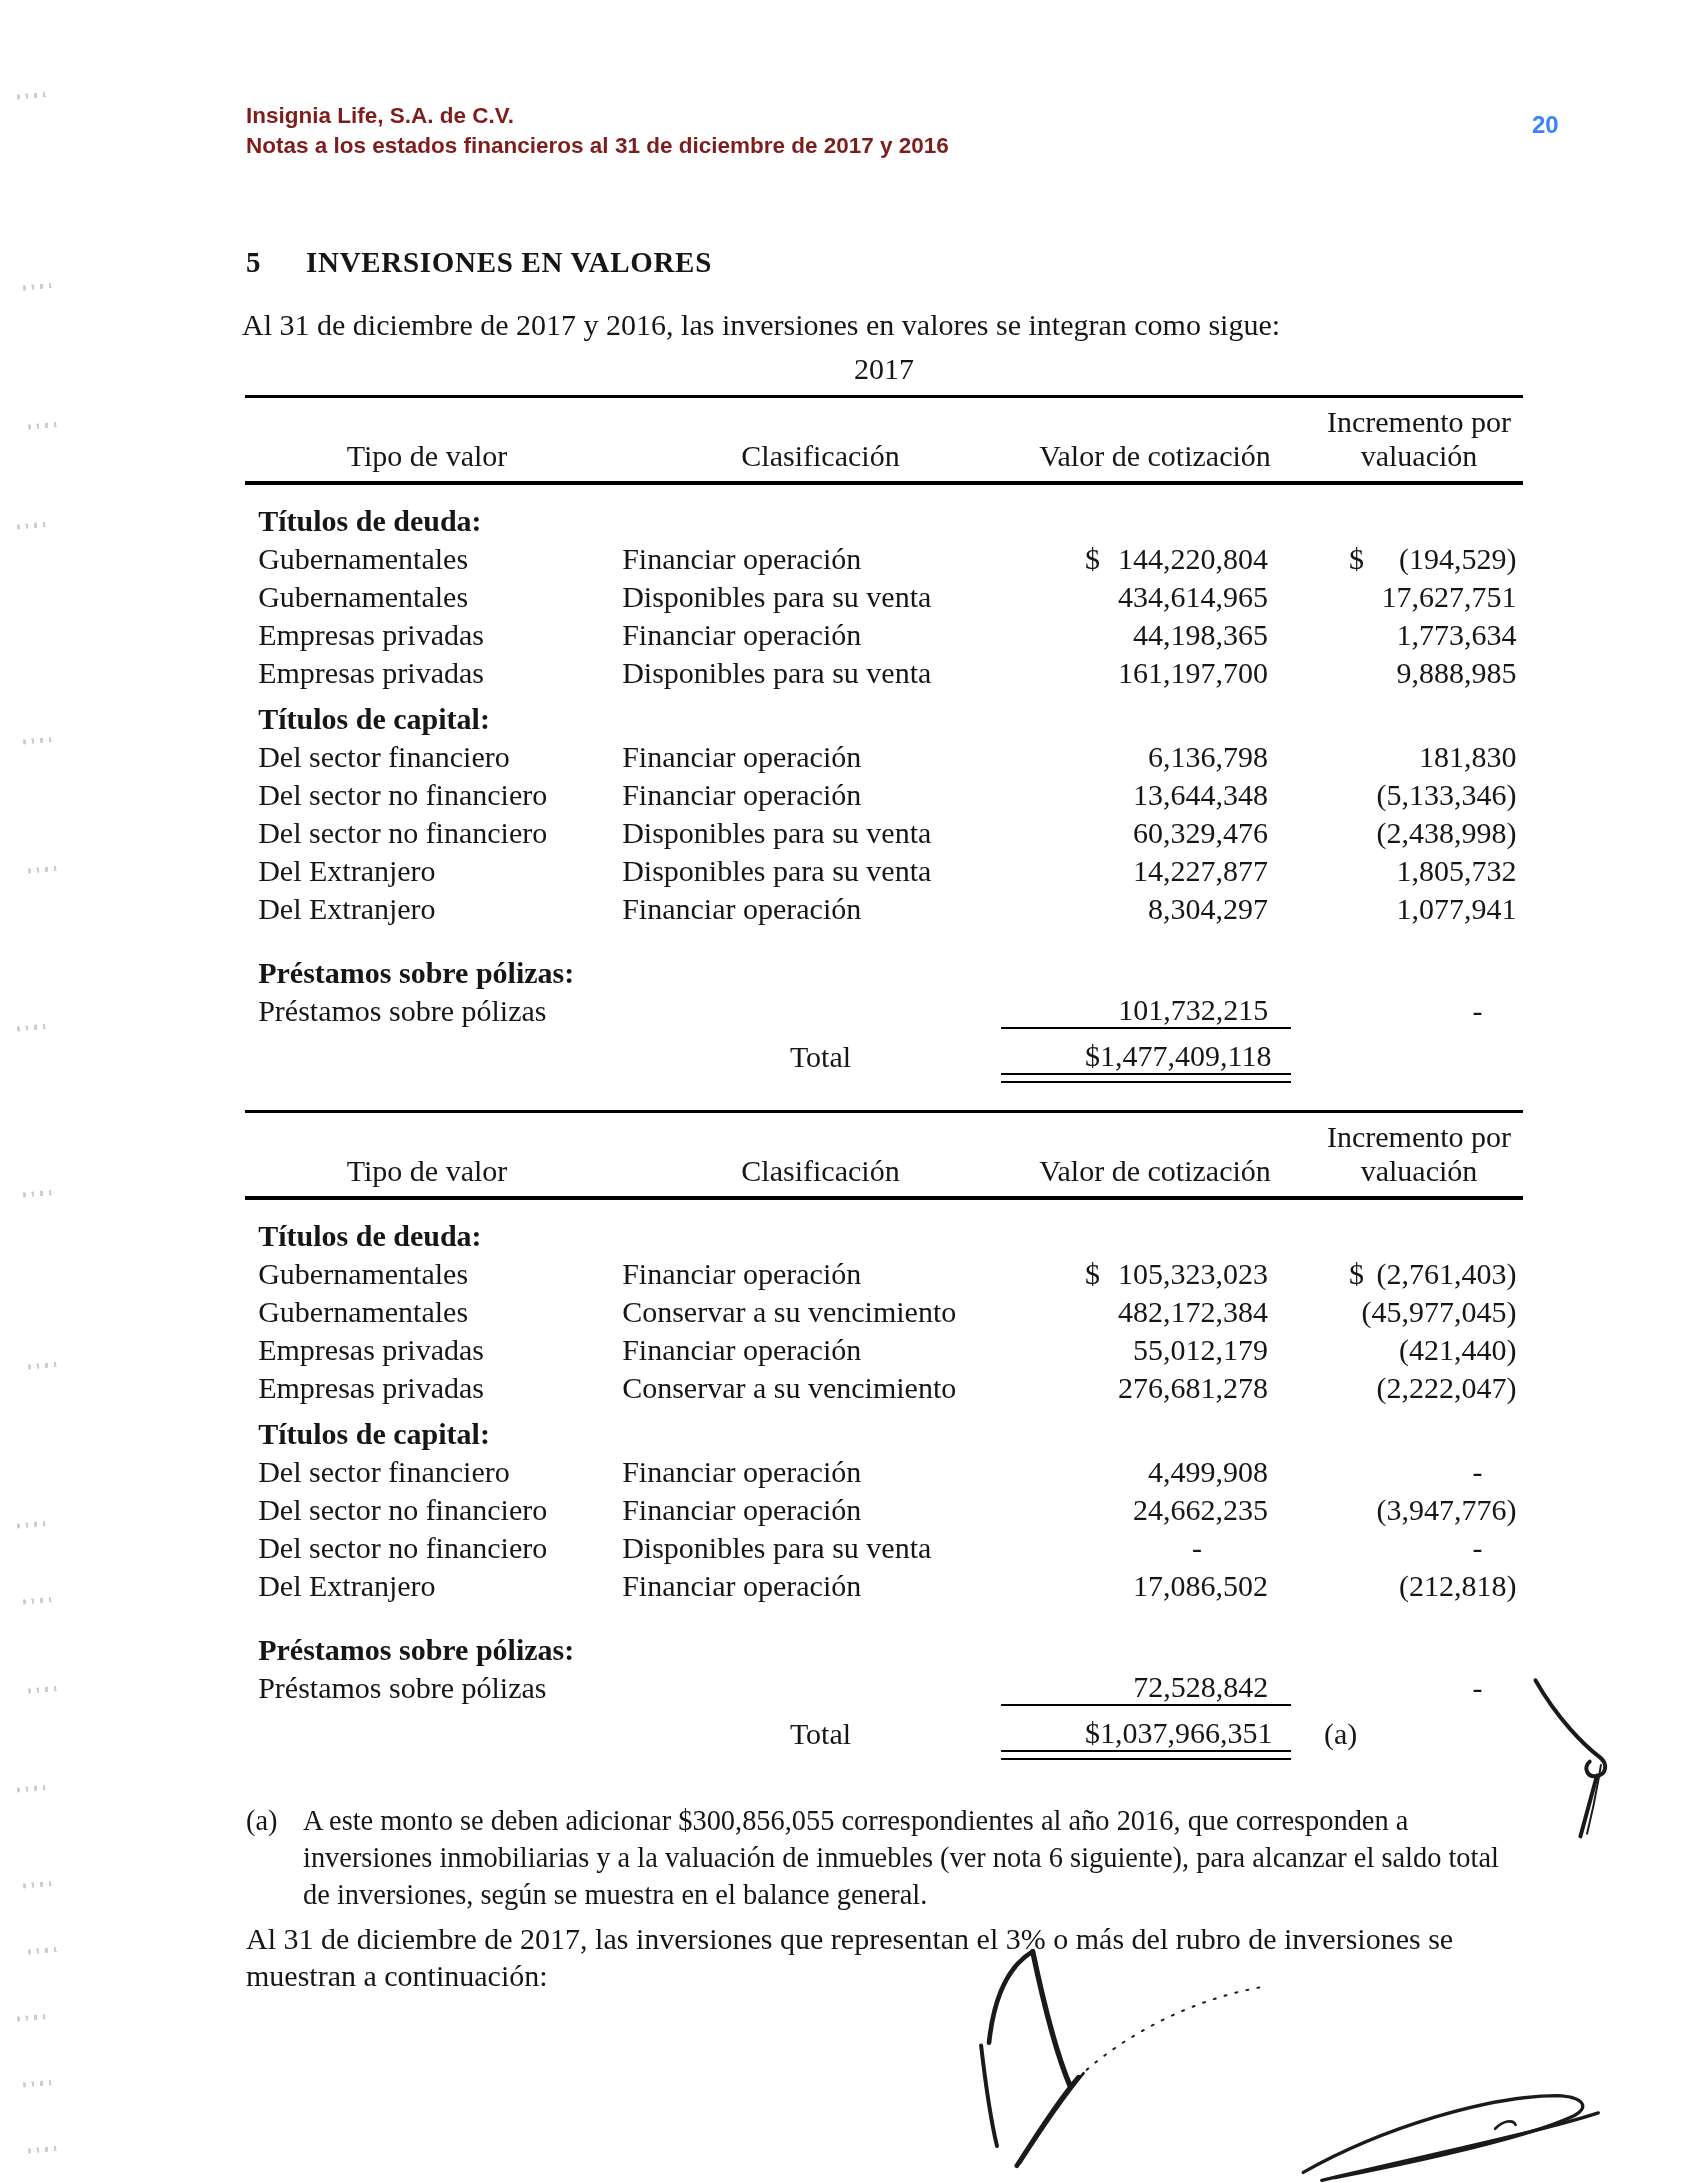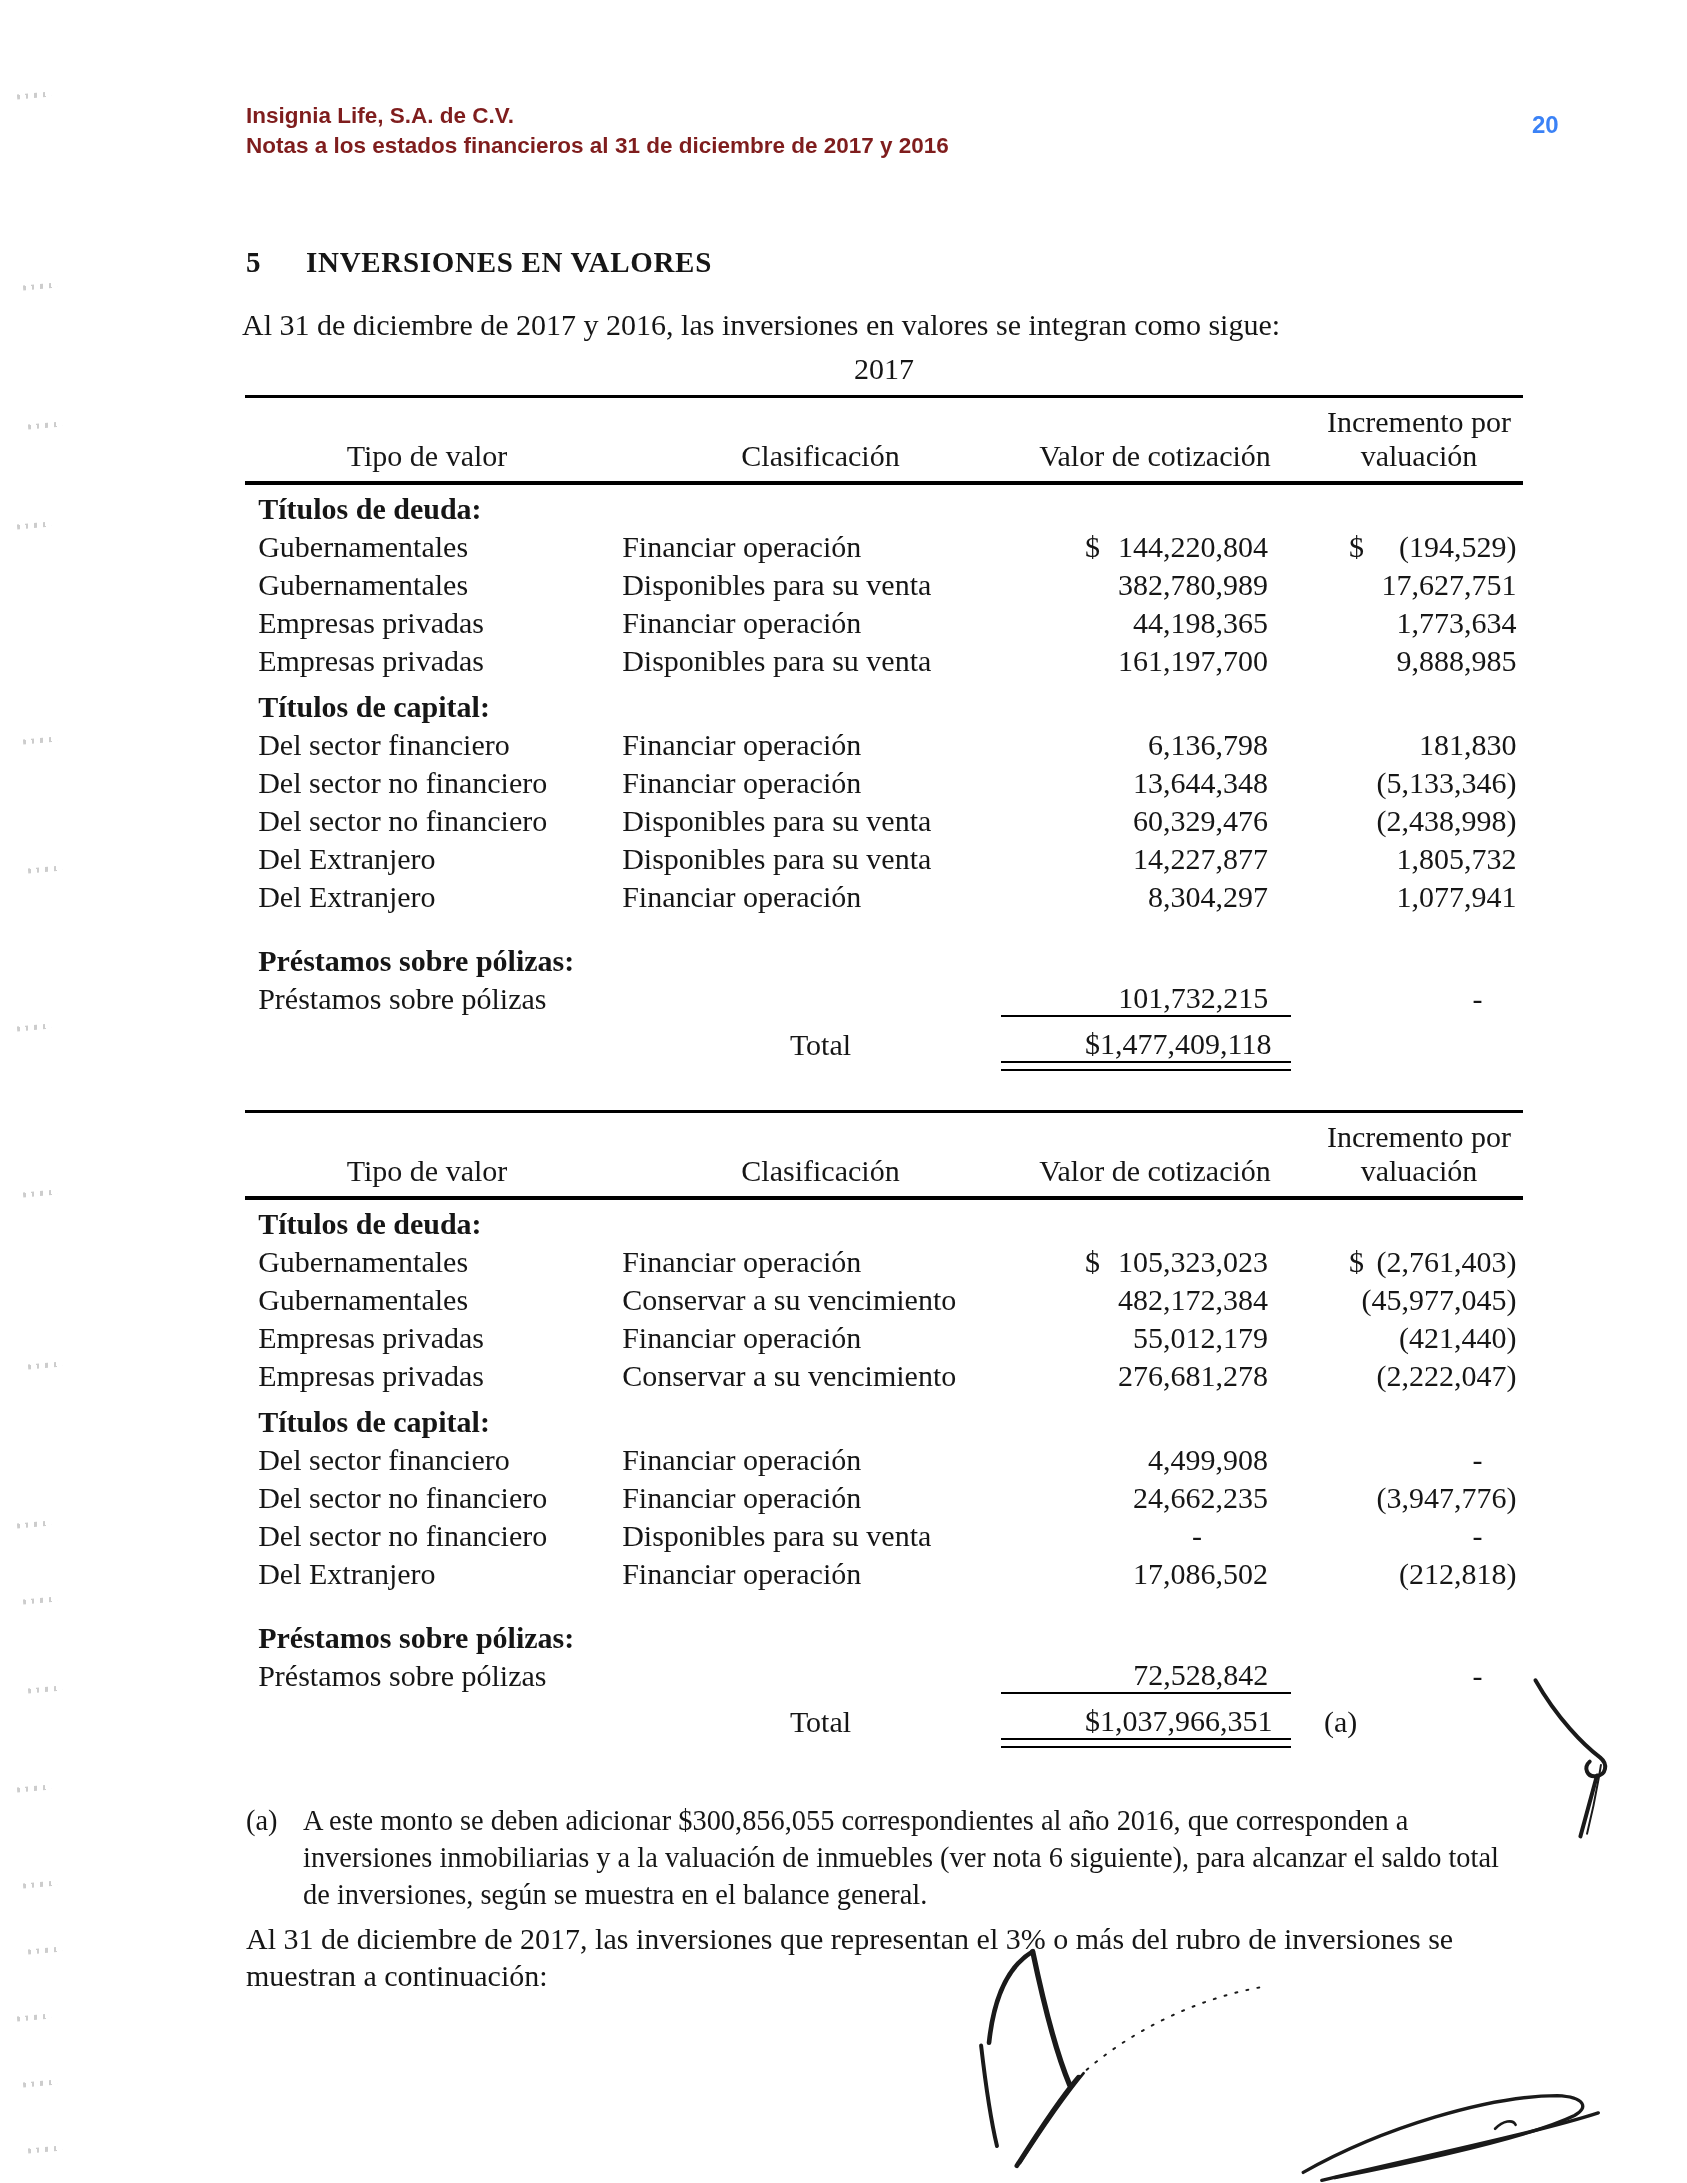--- a/index.html
+++ b/index.html
@@ -24,21 +24,21 @@
   .fin-table{position:absolute;left:245px;width:1278px;}
   .t2017{top:352px;}
   .t2016{top:1101px;}
   .year{text-align:center;font-size:30px;line-height:34px;}
   .rule-a{border-top:3.3px solid #000;margin-top:9.3px;}
   .rule-b{border-top:4px solid #000;}
   .thead{display:grid;grid-template-columns:364px 423px 246px 245px;
     align-items:end;padding:6.6px 0 8px;}
   .hc{text-align:center;font-size:30px;line-height:34px;}
   .h4{padding-left:37px;}
-  .tbody{padding-top:1px;}
+  .tbody{padding-top:13px;}
   .trow{display:grid;grid-template-columns:364px 423px 246px 245px;
     align-items:center;min-height:38px;font-size:30px;}
   .trow.section{margin-top:4px;}
   .trow.gap-s{margin-top:8px;}
   .trow.gap-l{margin-top:26.5px;}
   .trow.total{margin-top:8px;}
   .c1,.c2{padding-left:13.2px;white-space:nowrap;}
   .sec{font-weight:700;}
   .sec.span{grid-column:1 / -1;}
   .c2.center{text-align:center;padding-left:0;}
@@ -111,21 +111,21 @@
           <div class="c4">
             <span class="cur">$</span>
             <span class="val">(194,529)</span>
           </div>
         </div>
         <div class="trow data">
           <div class="c1">Gubernamentales</div>
           <div class="c2">Disponibles para su venta</div>
           <div class="c3">
             <span class="cur"></span>
-            <span class="val">382,780,989</span>
+            <span class="val">434,614,965</span>
           </div>
           <div class="c4">
             <span class="cur"></span>
             <span class="val">17,627,751</span>
           </div>
         </div>
         <div class="trow data">
           <div class="c1">Empresas privadas</div>
           <div class="c2">Financiar operación</div>
           <div class="c3">

